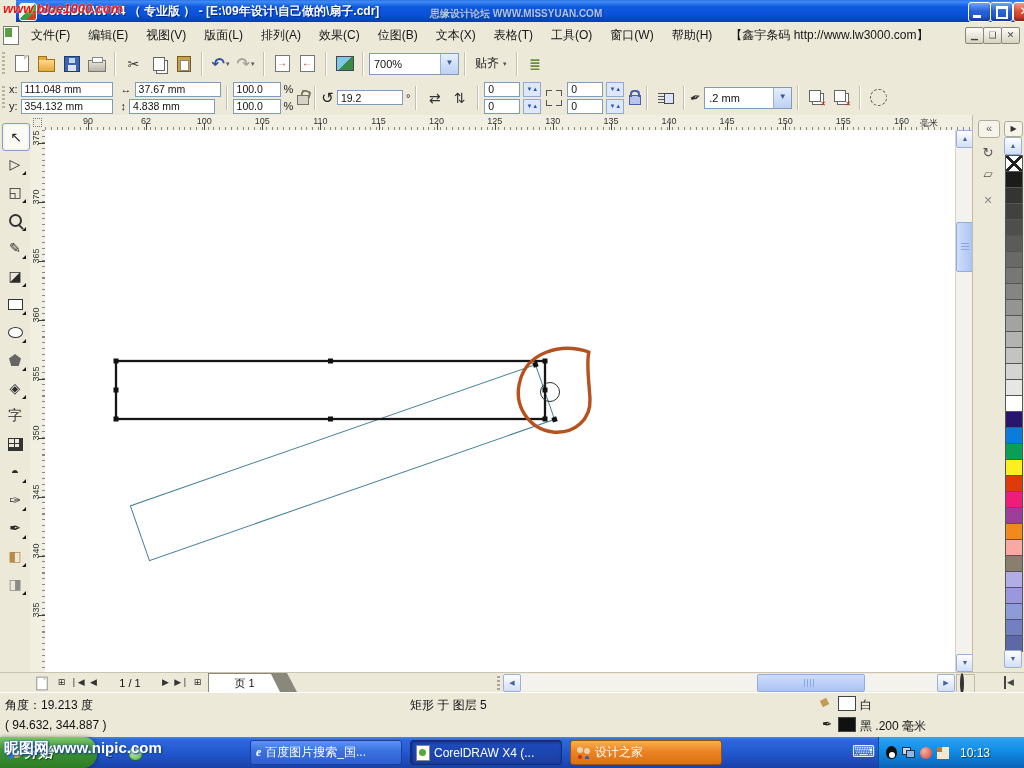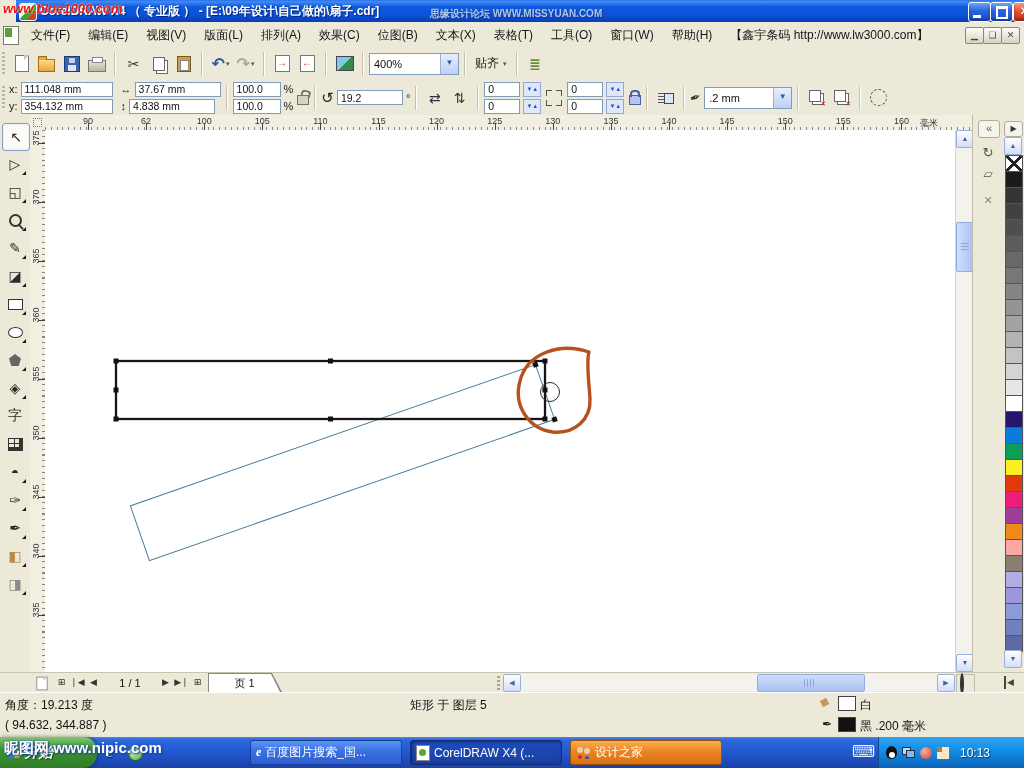--- a/index.html
+++ b/index.html
@@ -146,21 +146,21 @@
   .pdnbtn{position:absolute;left:2px;top:535px;}
   .swatch{position:absolute;left:3px;width:16px;height:15px;border:1px solid #555;}
   .swx{background:
     linear-gradient(45deg,transparent 43%,#222 45%,#222 55%,transparent 57%),
     linear-gradient(-45deg,transparent 43%,#222 45%,#222 55%,transparent 57%),#fff;}
   
   .navrow{left:0;top:672px;width:1024px;height:20px;background:#ece9d8;border-top:1px solid #c8c4b0;}
   .nbtn{position:absolute;top:2px;width:15px;height:15px;font-size:9px;color:#333;text-align:center;line-height:15px;}
   .pageinfo{position:absolute;left:104px;top:4px;font-size:11px;color:#111;width:52px;text-align:center;}
   .ptab-o{position:absolute;left:208px;top:0px;width:74px;height:19px;background:#8a887a;
-    clip-path:polygon(0 0,calc(100% - 10px) 0,100% 100%,0 100%);}
+    clip-path:polygon(0 0,calc(100% - 10px) 0,100% 100%,0 100%);padding-left:15px;}
   .ptab-i{position:absolute;left:1px;top:1px;width:71px;height:18px;background:#fff;
     clip-path:polygon(0 0,calc(100% - 9px) 0,100% 100%,0 100%);font-size:11px;color:#111;
     text-align:center;line-height:18px;}
   .splitter{position:absolute;left:497px;top:3px;width:3px;height:14px;
     background:repeating-linear-gradient(180deg,#a8a492 0 2px,transparent 2px 4px);}
   .hscroll{position:absolute;left:503px;top:1px;width:452px;height:17px;background:#f3f2ec;}
   .hthumb{position:absolute;left:254px;top:0px;width:106px;height:16px;
     background:linear-gradient(180deg,#cfddfc,#aac2f2);border:1px solid #90aee2;border-radius:2px;}
   .hthumb::after{content:'';position:absolute;left:46px;top:4px;width:12px;height:8px;
     background:repeating-linear-gradient(90deg,#89a7e0 0 1px,transparent 1px 3px);}
@@ -292,21 +292,21 @@
       <span class="i-impexp">
         <span class="arr">←</span>
       </span>
     </div>
   <div class="vsep"></div>
   <div class="tbtn">
       <span class="i-applaunch"></span>
     </div>
   <div class="vsep"></div>
   <div class="combo" style="width:88px;">
-    <span class="val">400%</span>
+    <span class="val">700%</span>
     <span class="drop">▼</span>
   </div>
   <div class="vsep"></div>
   <div class="snapbtn">
     <span>贴齐</span>
     <span class="tb-car">▾</span>
   </div>
   <div class="vsep"></div>
   <div class="tbtn">
       <span class="i-options">≣</span>

